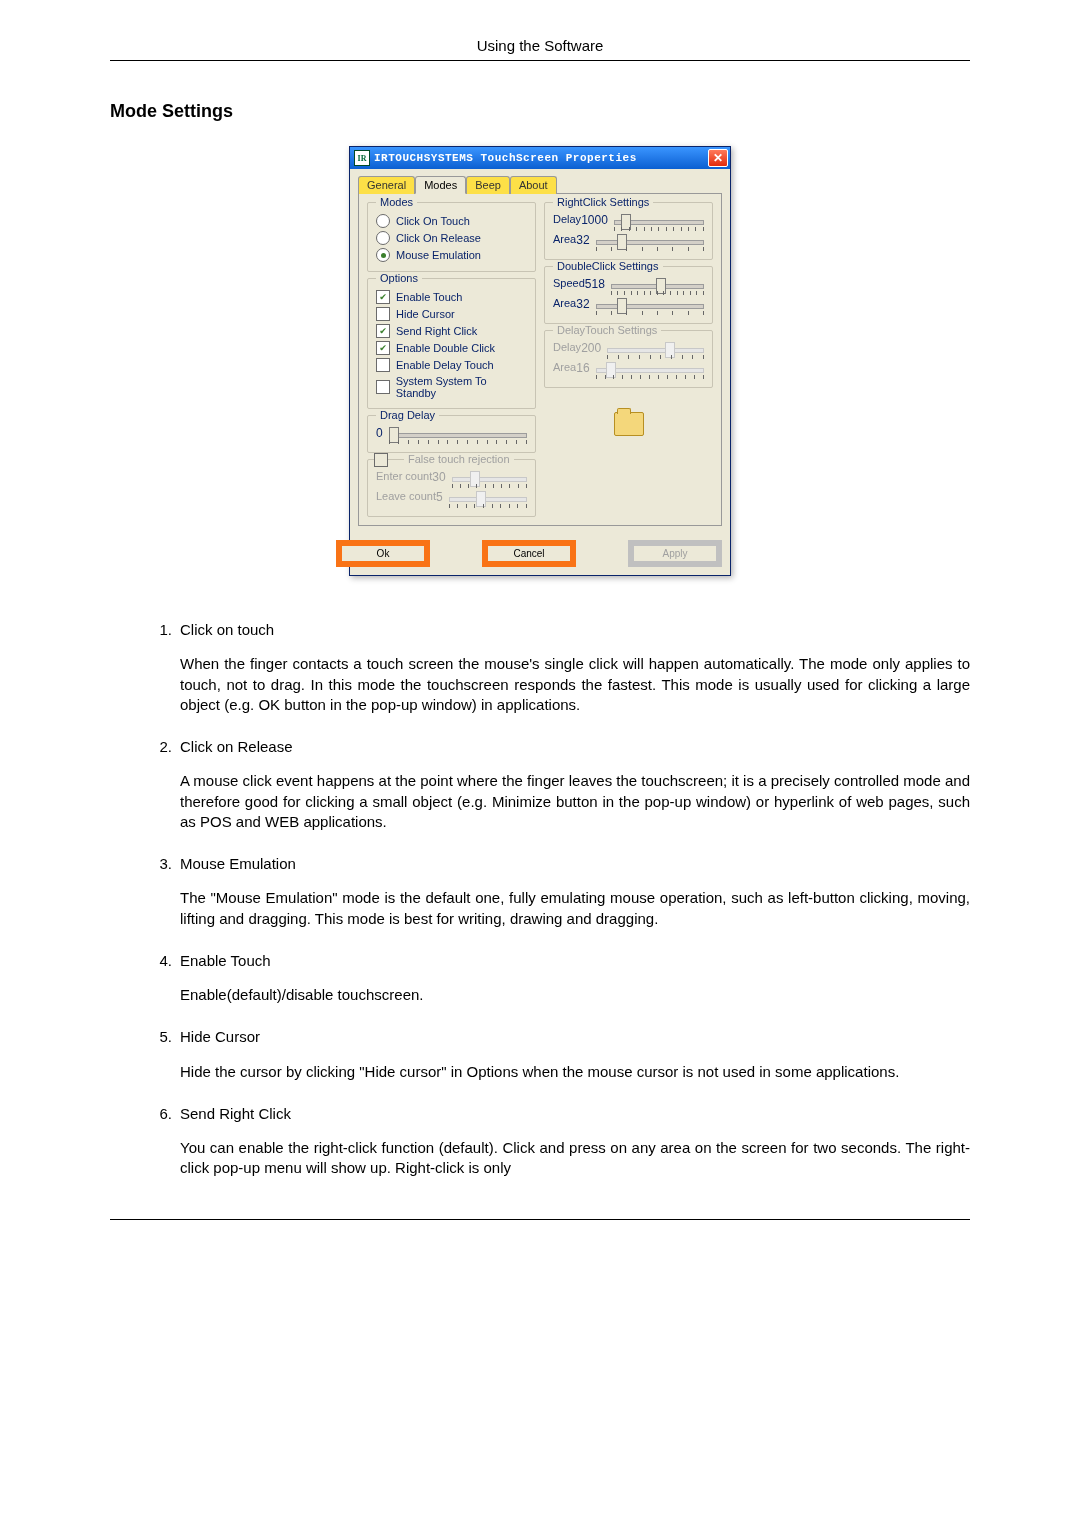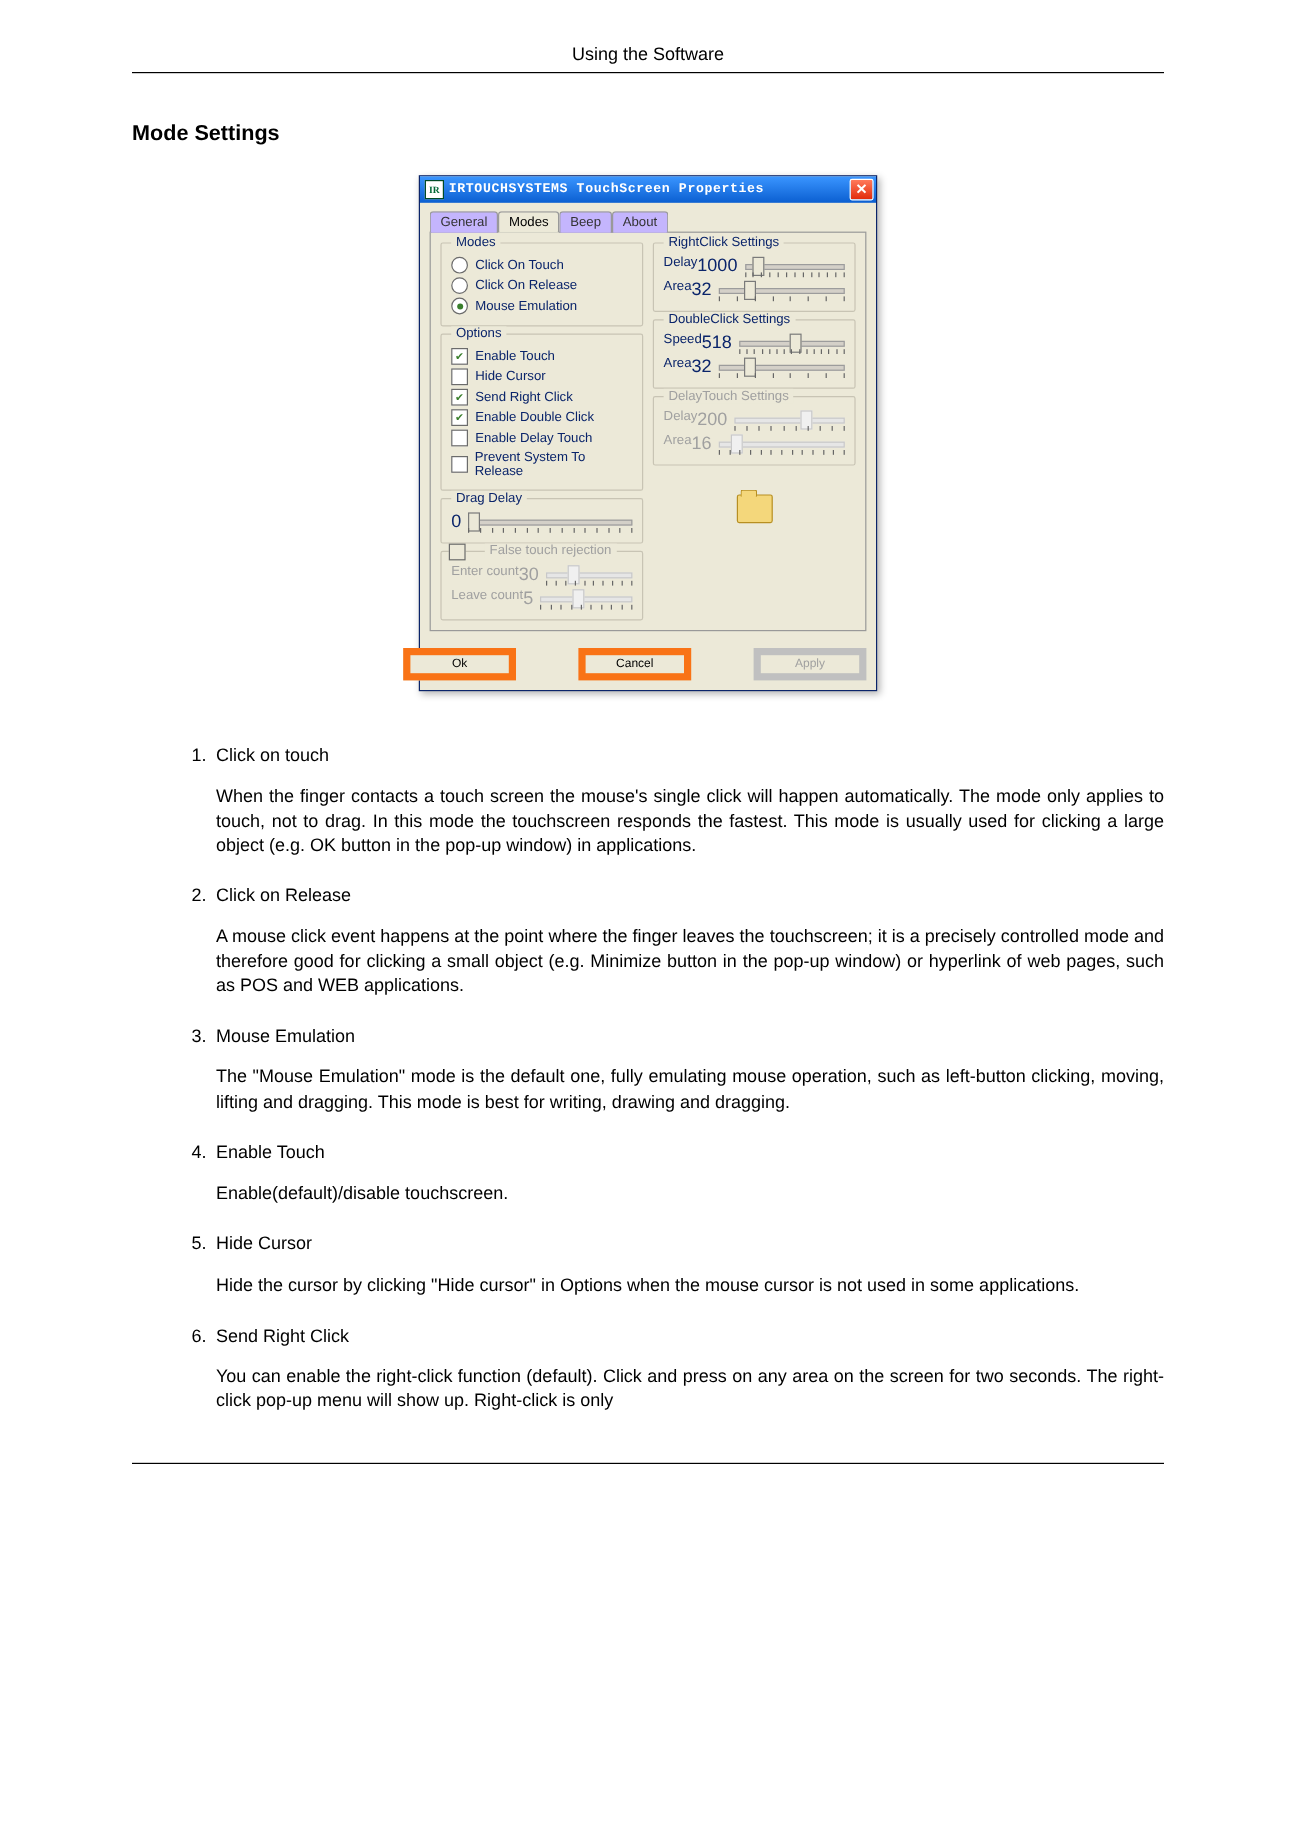--- a/index.html
+++ b/index.html
@@ -83,21 +83,21 @@
 
   .tabstrip {
     display:flex;
     padding: 6px 8px 0 8px;
     gap:0;
   }
   .tab {
     padding:2px 8px;
     border:1px solid #999;
     border-bottom:none;
-    background:#c4b5fd;
+    background:#fde047;
     font-size:11px;
     position:relative;
     top:1px;
     border-radius:3px 3px 0 0;
   }
   .tab.active {
     background:#ece9d8;
     border-bottom:1px solid #ece9d8;
     z-index:2;
   }
@@ -141,21 +141,21 @@
     width:12px;height:12px;border:1px solid #6b6b6b;background:#fff;
     display:inline-flex;align-items:center;justify-content:center;
   }
   .radio { border-radius:50%; }
   .radio.sel::after { content:""; width:5px;height:5px;border-radius:50%;background:#3a7f2c; }
   .chk.sel::after { content:"✔"; font-size:9px;color:#3a7f2c; line-height:1; }
 
   .slider-row { display:flex; align-items:flex-start; gap:6px; margin:2px 0; }
   .sldr-col { display:flex;flex-direction:row; }
   .sldr-label { font-size:11px;color:#0a246a; }
-  .sldr-val { font-size:15px;color:#0a246a; }
+  .sldr-val { font-size:12px;color:#0a246a; }
   .slider {
     flex:1;height:18px;position:relative;
     border:none;
   }
   .slider .track {
     position:absolute;left:0;right:0;top:7px;height:3px;
     background:#d4d0c8;border:1px solid #9c9c9c;
   }
   .slider .thumb {
     position:absolute;top:1px;width:8px;height:14px;
@@ -292,21 +292,21 @@
               <div class="chk-row">
                 <span class="chk sel"></span>
                 <span class="lbl">Enable Double Click</span>
               </div>
               <div class="chk-row">
                 <span class="chk"></span>
                 <span class="lbl">Enable Delay Touch</span>
               </div>
               <div class="chk-row">
                 <span class="chk"></span>
-                <span class="lbl">Prevent System To Release</span>
+                <span class="lbl">System System To Standby</span>
               </div>
             </div>
 
             <div class="groupbox">
               <span class="legend">Drag Delay</span>
               <div class="slider-row">
                 <div class="sldr-col">
                   <span class="sldr-val">0</span>
                 </div>
                 <div class="slider">

